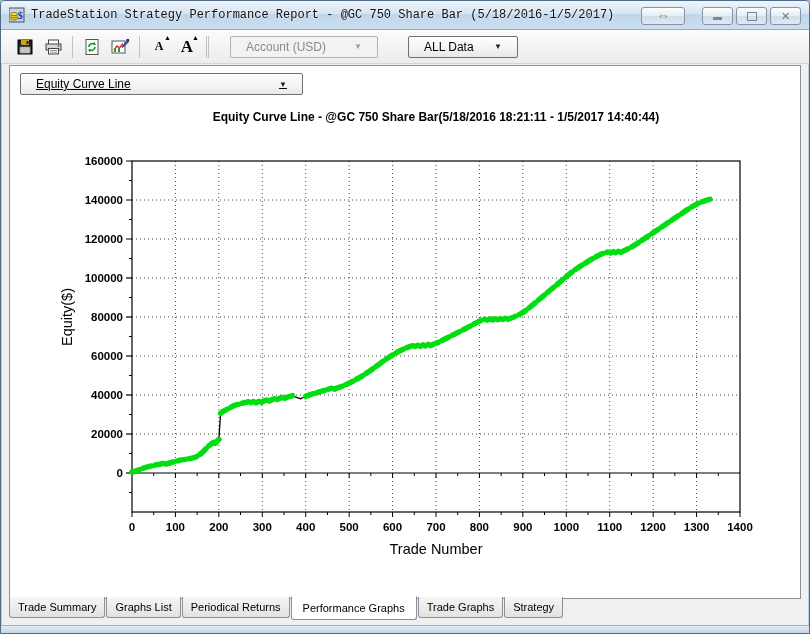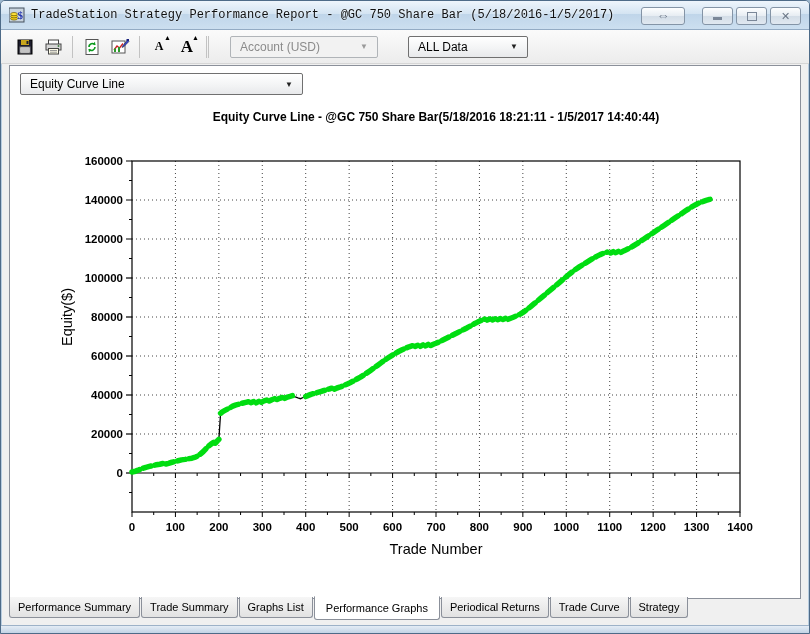--- a/index.html
+++ b/index.html
@@ -24,30 +24,30 @@
   .toolbar{position:absolute;top:29px;left:0;right:0;height:34px;
            background:linear-gradient(#fbfbfb,#ececec);border-bottom:1px solid #d6d6d6;
            display:flex;align-items:center;padding-left:10px;box-sizing:border-box;}
   .tbtn{width:26px;height:26px;display:flex;align-items:center;justify-content:center;border:1px solid transparent;border-radius:2px;}
   .tsep{width:1px;height:22px;background:#c2c2c2;margin:0 5px;}
   .fontbtn{font-weight:bold;color:#000;position:relative;font-family:"Liberation Serif","DejaVu Serif",serif;}
   .fontbtn .caret{position:absolute;font-size:7px;top:0px;right:1px;}
   .combo{height:22px;border:1px solid #707070;border-radius:2px;box-sizing:border-box;
          background:linear-gradient(#ffffff,#f3f4f5 55%,#e8e9eb);
          display:flex;align-items:center;justify-content:space-between;
-         padding:0 9px;font-size:12px;color:#000;text-align:center;}
+         padding:0 15px;font-size:12px;color:#000;text-align:center;}
   .combo .arrow{font-size:8px;color:#222;margin-left:10px;}
   .combo.disabled{border-color:#b0b4b8;color:#8b8b8b;background:#f2f2f2;}
   .combo.disabled .arrow{color:#9a9a9a;}
   #account-combo{width:148px;margin-left:16px;}
-  #range-combo{width:120px;margin-left:30px;}
+  #range-combo{width:110px;margin-left:30px;}
   
   .content{position:absolute;left:8px;right:8px;top:64px;height:534px;background:#ffffff;
            border:1px solid #8b909a;box-sizing:border-box;}
-  #graph-combo{position:absolute;left:10px;top:7px;width:283px;}
+  #graph-combo{position:absolute;left:10px;top:7px;width:283px;text-decoration:underline;}
   #chart{position:absolute;left:0;top:0;}
   
   .tabbar{position:absolute;left:8px;bottom:9px;height:27px;right:8px;display:flex;align-items:flex-start;}
   .tab{height:21px;line-height:20px;padding:0 8px;font-size:11px;color:#000;
        background:linear-gradient(#f6f6f6,#e2e2e2);border:1px solid #8b909a;border-top:none;
        border-radius:0 0 3px 3px;margin-right:1px;box-sizing:border-box;cursor:default;white-space:nowrap;}
   .tab.active{background:#ffffff;height:24px;line-height:22px;position:relative;top:-1px;z-index:3;
               border-top:1px solid #ffffff;padding:0 11px;}
   .bottomstrip{position:absolute;left:0;right:0;bottom:0;height:7px;
                background:linear-gradient(#e4ecf5,#c3d4e6);border-top:1px solid #9db2c8;}
@@ -281,23 +281,22 @@
         <text x="426" y="488" text-anchor="middle" font-size="14.5" fill="#000">Trade Number</text>
         <text x="62" y="251" text-anchor="middle" font-size="14.5" fill="#000" transform="rotate(-90 62 251)">Equity($)</text>
       </svg>
     <div class="combo" id="graph-combo">
       <span>Equity Curve Line</span>
       <span class="arrow">▼</span>
     </div>
   </div>
 
   <div class="tabbar">
-    <div class="tab">Performance Summary</div>
     <div class="tab">Trade Summary</div>
     <div class="tab">Graphs List</div>
+    <div class="tab">Periodical Returns</div>
     <div class="tab active">Performance Graphs</div>
-    <div class="tab">Periodical Returns</div>
-    <div class="tab">Trade Curve</div>
+    <div class="tab">Trade Graphs</div>
     <div class="tab">Strategy</div>
   </div>
 
   <div class="bottomstrip"></div>
 </div>
 
 </body></html>

